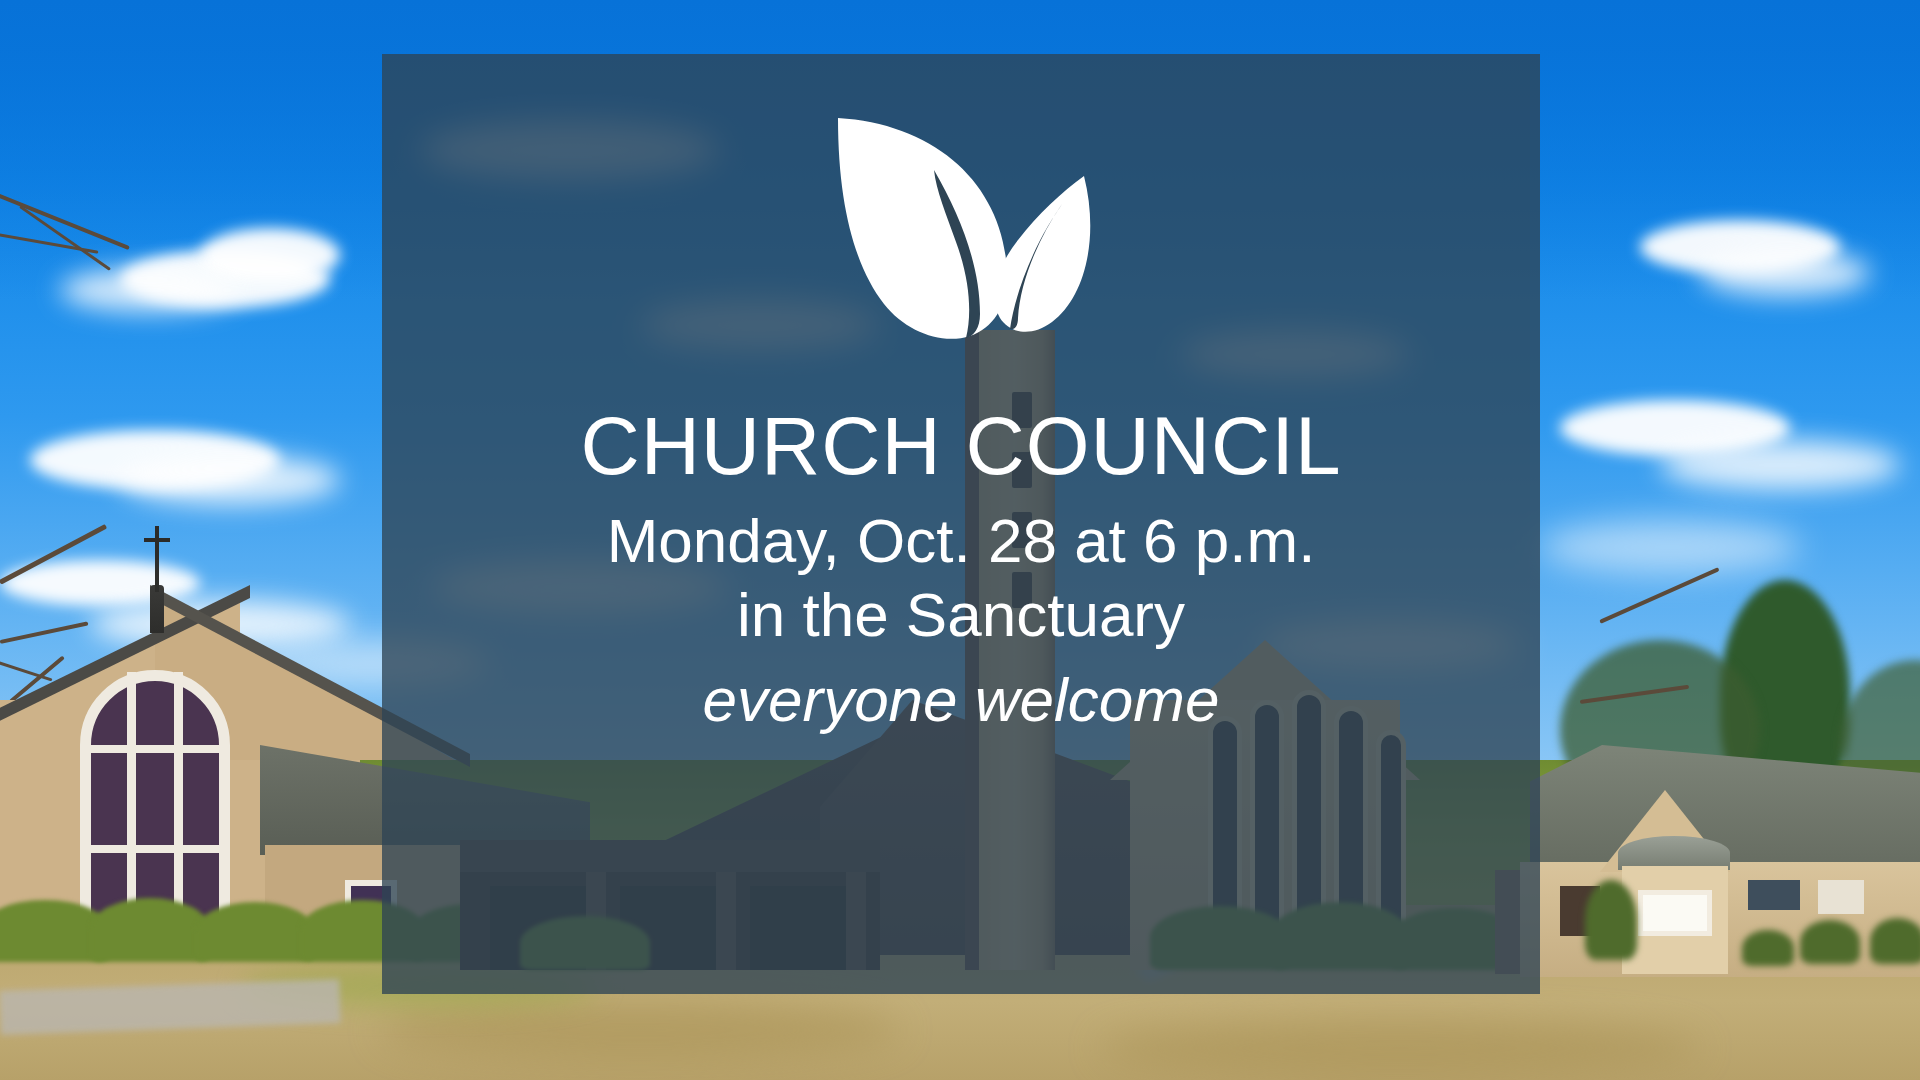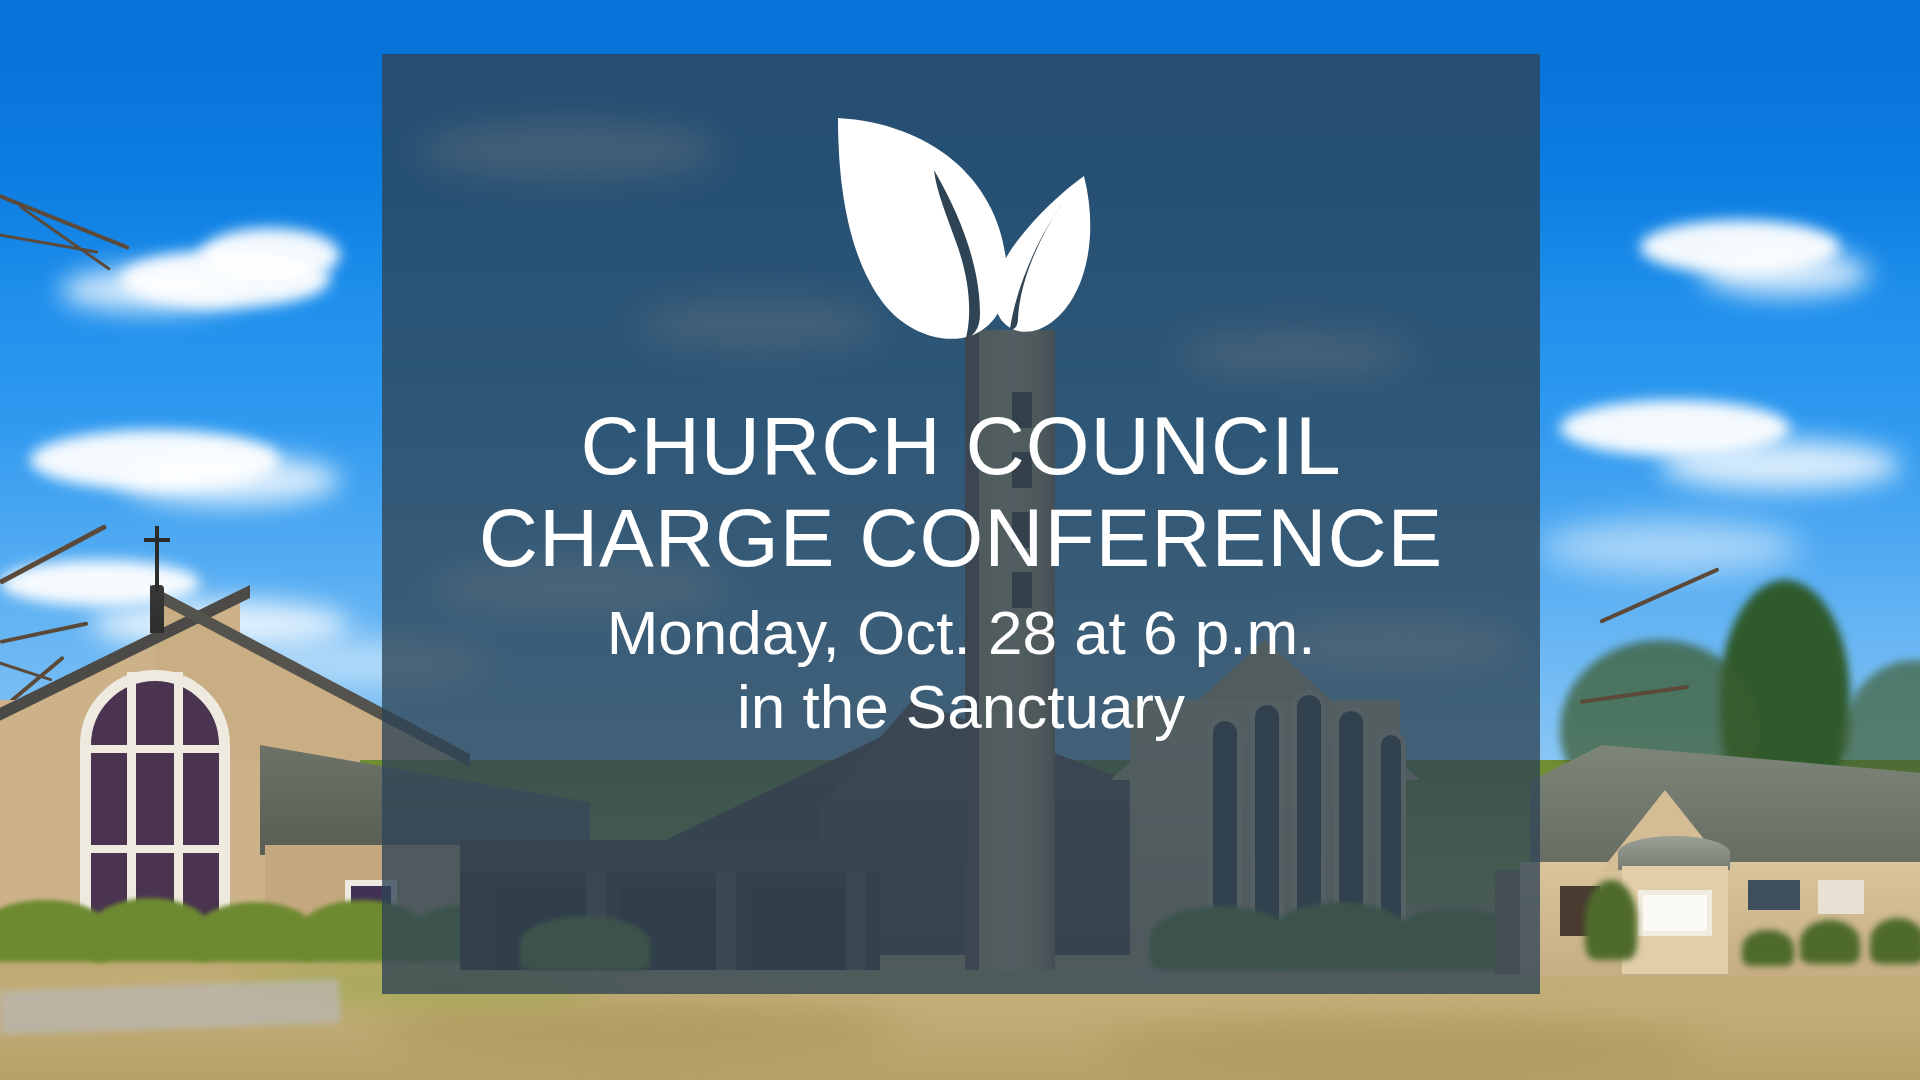--- a/index.html
+++ b/index.html
@@ -408,21 +408,21 @@
 
           <path fill="#2e4454" d="M296,104
                    C 270,142 254,184 252,218
                    C 252,226 249,230 244,229
                    C 248,200 262,160 282,126
                    C 288,116 293,109 296,104 Z"></path>
         </svg>
       </div>
 
       <div class="headline l1">CHURCH COUNCIL</div>
-      <div class="headline l2">CHARGE CONFERENCE</div>
 
       <div class="sub when">Monday, Oct. 28 at 6 p.m.</div>
       <div class="sub where">in the Sanctuary</div>
+      <div class="sub welcome">everyone welcome</div>
 
     </div>
   </div>
 
 </div>
 
 </body></html>

